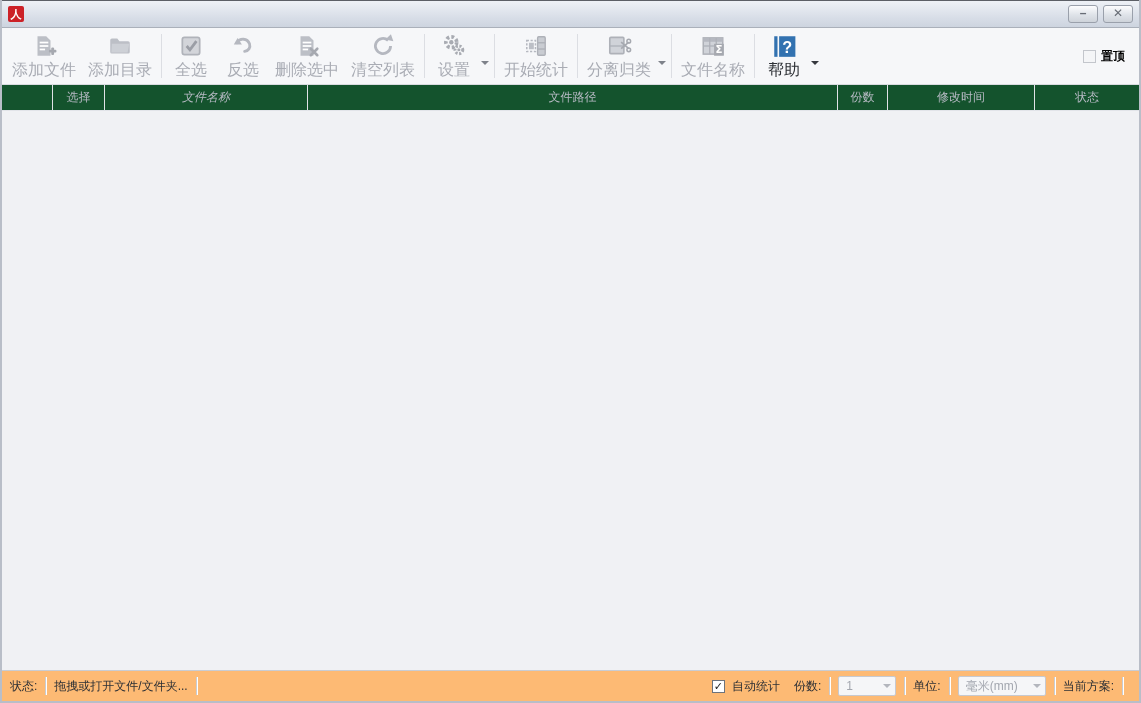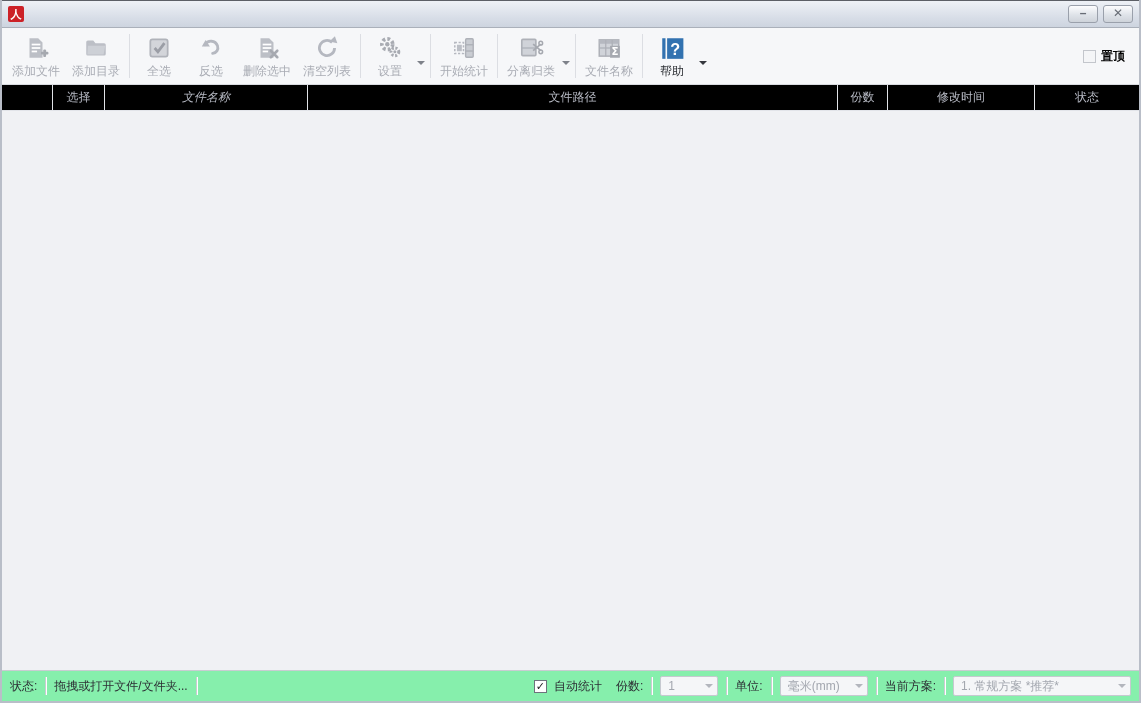--- a/index.html
+++ b/index.html
@@ -48,59 +48,59 @@
     background:#f6f7f9;
     border-bottom:1px solid #d9dbe0;
     display:flex; align-items:stretch;
     padding:2px 6px 2px 4px;
   }
   .tb-btn {
     display:flex; flex-direction:column; align-items:center; justify-content:flex-start;
     padding:3px 6px 2px 6px; min-width:52px;
   }
   .tb-icon { height:30px; display:flex; align-items:center; justify-content:center; }
-  .tb-label { font-size:12px; color:#a9acb4; white-space:nowrap; margin-top:1px; }
+  .tb-label { font-size:16px; color:#a9acb4; white-space:nowrap; margin-top:1px; }
   .tb-btn.enabled .tb-label { color:#2d3035; }
   .tb-sep { width:1px; background:#dcdee3; margin:4px 3px; }
   .tb-arrow {
     width:0; height:0; border-left:4px solid transparent; border-right:4px solid transparent;
     border-top:4px solid #7e828a; align-self:center; margin:14px 2px 0 1px;
   }
   .tb-arrow.dark { border-top-color:#35383e; }
   .tb-with-arrow { display:flex; }
   .pin-area { margin-left:auto; display:flex; align-items:center; gap:5px; padding-right:8px; }
   .checkbox {
     width:13px; height:13px; background:#f4f5f7; border:1px solid #c3c6cc;
     display:inline-flex; align-items:center; justify-content:center;
     font-size:11px; line-height:11px; color:#222;
   }
   .checkbox.checked { background:#fff; border-color:#6d737c; font-weight:bold; }
   .pin-label { color:#000000;font-weight:bold; }
   
   .grid-header {
     height:26px; flex:0 0 26px;
-    background:#000000;
+    background:#14532d;
     border-bottom:1px solid #e2e4e9;
     display:flex;
     color:#b7bac4;
   }
   .col {
     display:flex; align-items:center; justify-content:center;
     border-right:1px solid #e0e2e7;
     overflow:hidden; white-space:nowrap;
   }
   .col:last-child { border-right:none; }
   .c0{width:51px;} .c1{width:52px;} .c2{width:203px;font-style:italic;} .c3{width:530px;}
   .c4{width:50px;} .c5{width:147px;} .c6{flex:1;}
   
   .content { flex:1; background:#f0f1f4; }
   
   .statusbar {
     height:31px; flex:0 0 31px;
-    background:#86efac;
+    background:#fdba74;
     border-top:1px solid #c9ccd2;
     display:flex; align-items:center;
     padding:0 8px;
     color:#2d3035;
   }
   .sb-sep { width:1px; height:18px; background:#c9ccd2; margin:0 8px; box-shadow:1px 0 0 #fff; }
   .sb-label { white-space:nowrap; }
   .combo {
     height:20px; background:#f5f6f8; border:1px solid #c6c9d0; border-radius:2px;
     display:flex; align-items:center; color:#a3a7af;
@@ -324,19 +324,15 @@
     <span class="sb-label">单位:</span>
     <div class="sb-sep"></div>
     <div class="combo combo-unit">
       <span>毫米(mm)</span>
       <span class="cb-arrow"></span>
     </div>
 
     <div class="sb-sep"></div>
     <span class="sb-label">当前方案:</span>
     <div class="sb-sep"></div>
-    <div class="combo combo-scheme">
-      <span>1. 常规方案  *推荐*</span>
-      <span class="cb-arrow"></span>
-    </div>
   </div>
 
 </div>
 
 </body></html>

